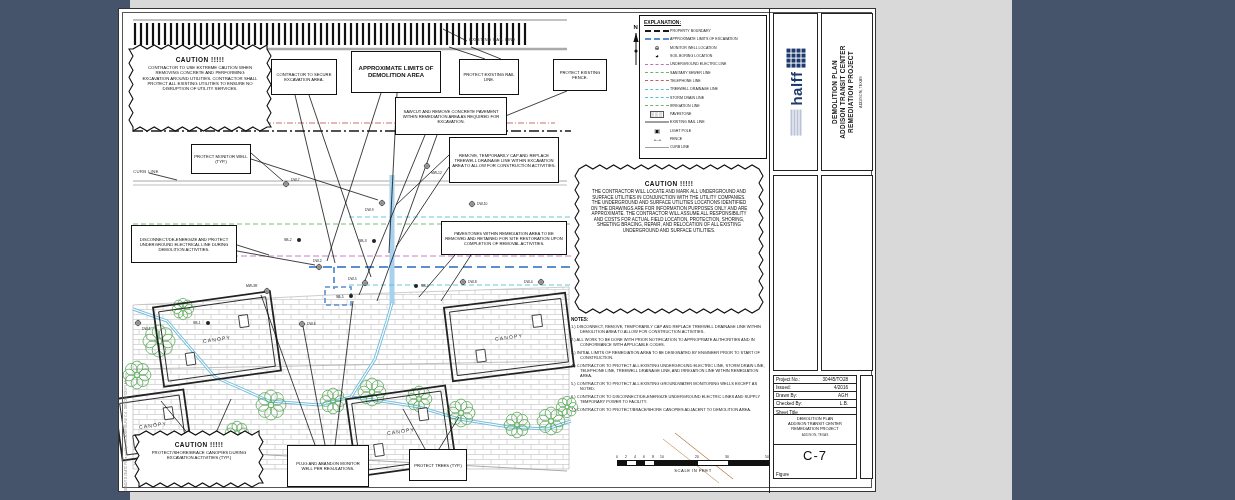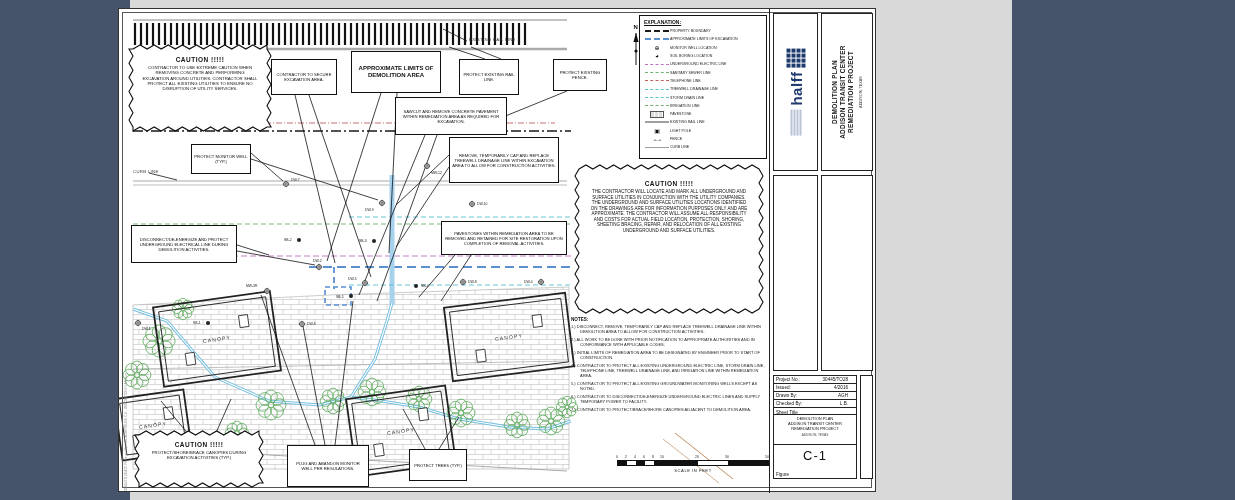--- a/index.html
+++ b/index.html
@@ -687,17 +687,17 @@
         <span>Checked By:</span>
         <span class="v">L.B.</span>
       </div>
       <div class="pt-sheettitle">Sheet Title</div>
       <div class="pt-title">
         <div class="l">DEMOLITION PLAN</div>
         <div class="l">ADDISON TRANSIT CENTER</div>
         <div class="l">REMEDIATION PROJECT</div>
         <div class="loc">ADDISON, TEXAS</div>
       </div>
-      <div class="pt-fig">C-1</div>
+      <div class="pt-fig">C-7</div>
       <div class="pt-figlabel">Figure</div>
     </div>
   </div>
 </div>
 
 </body></html>

